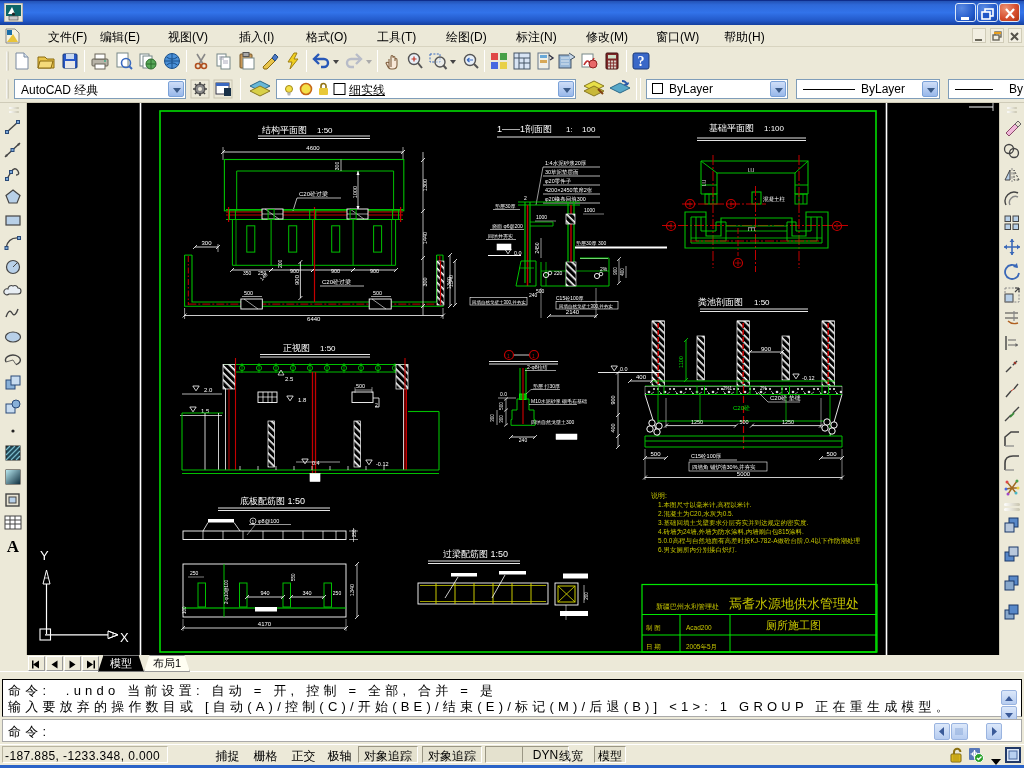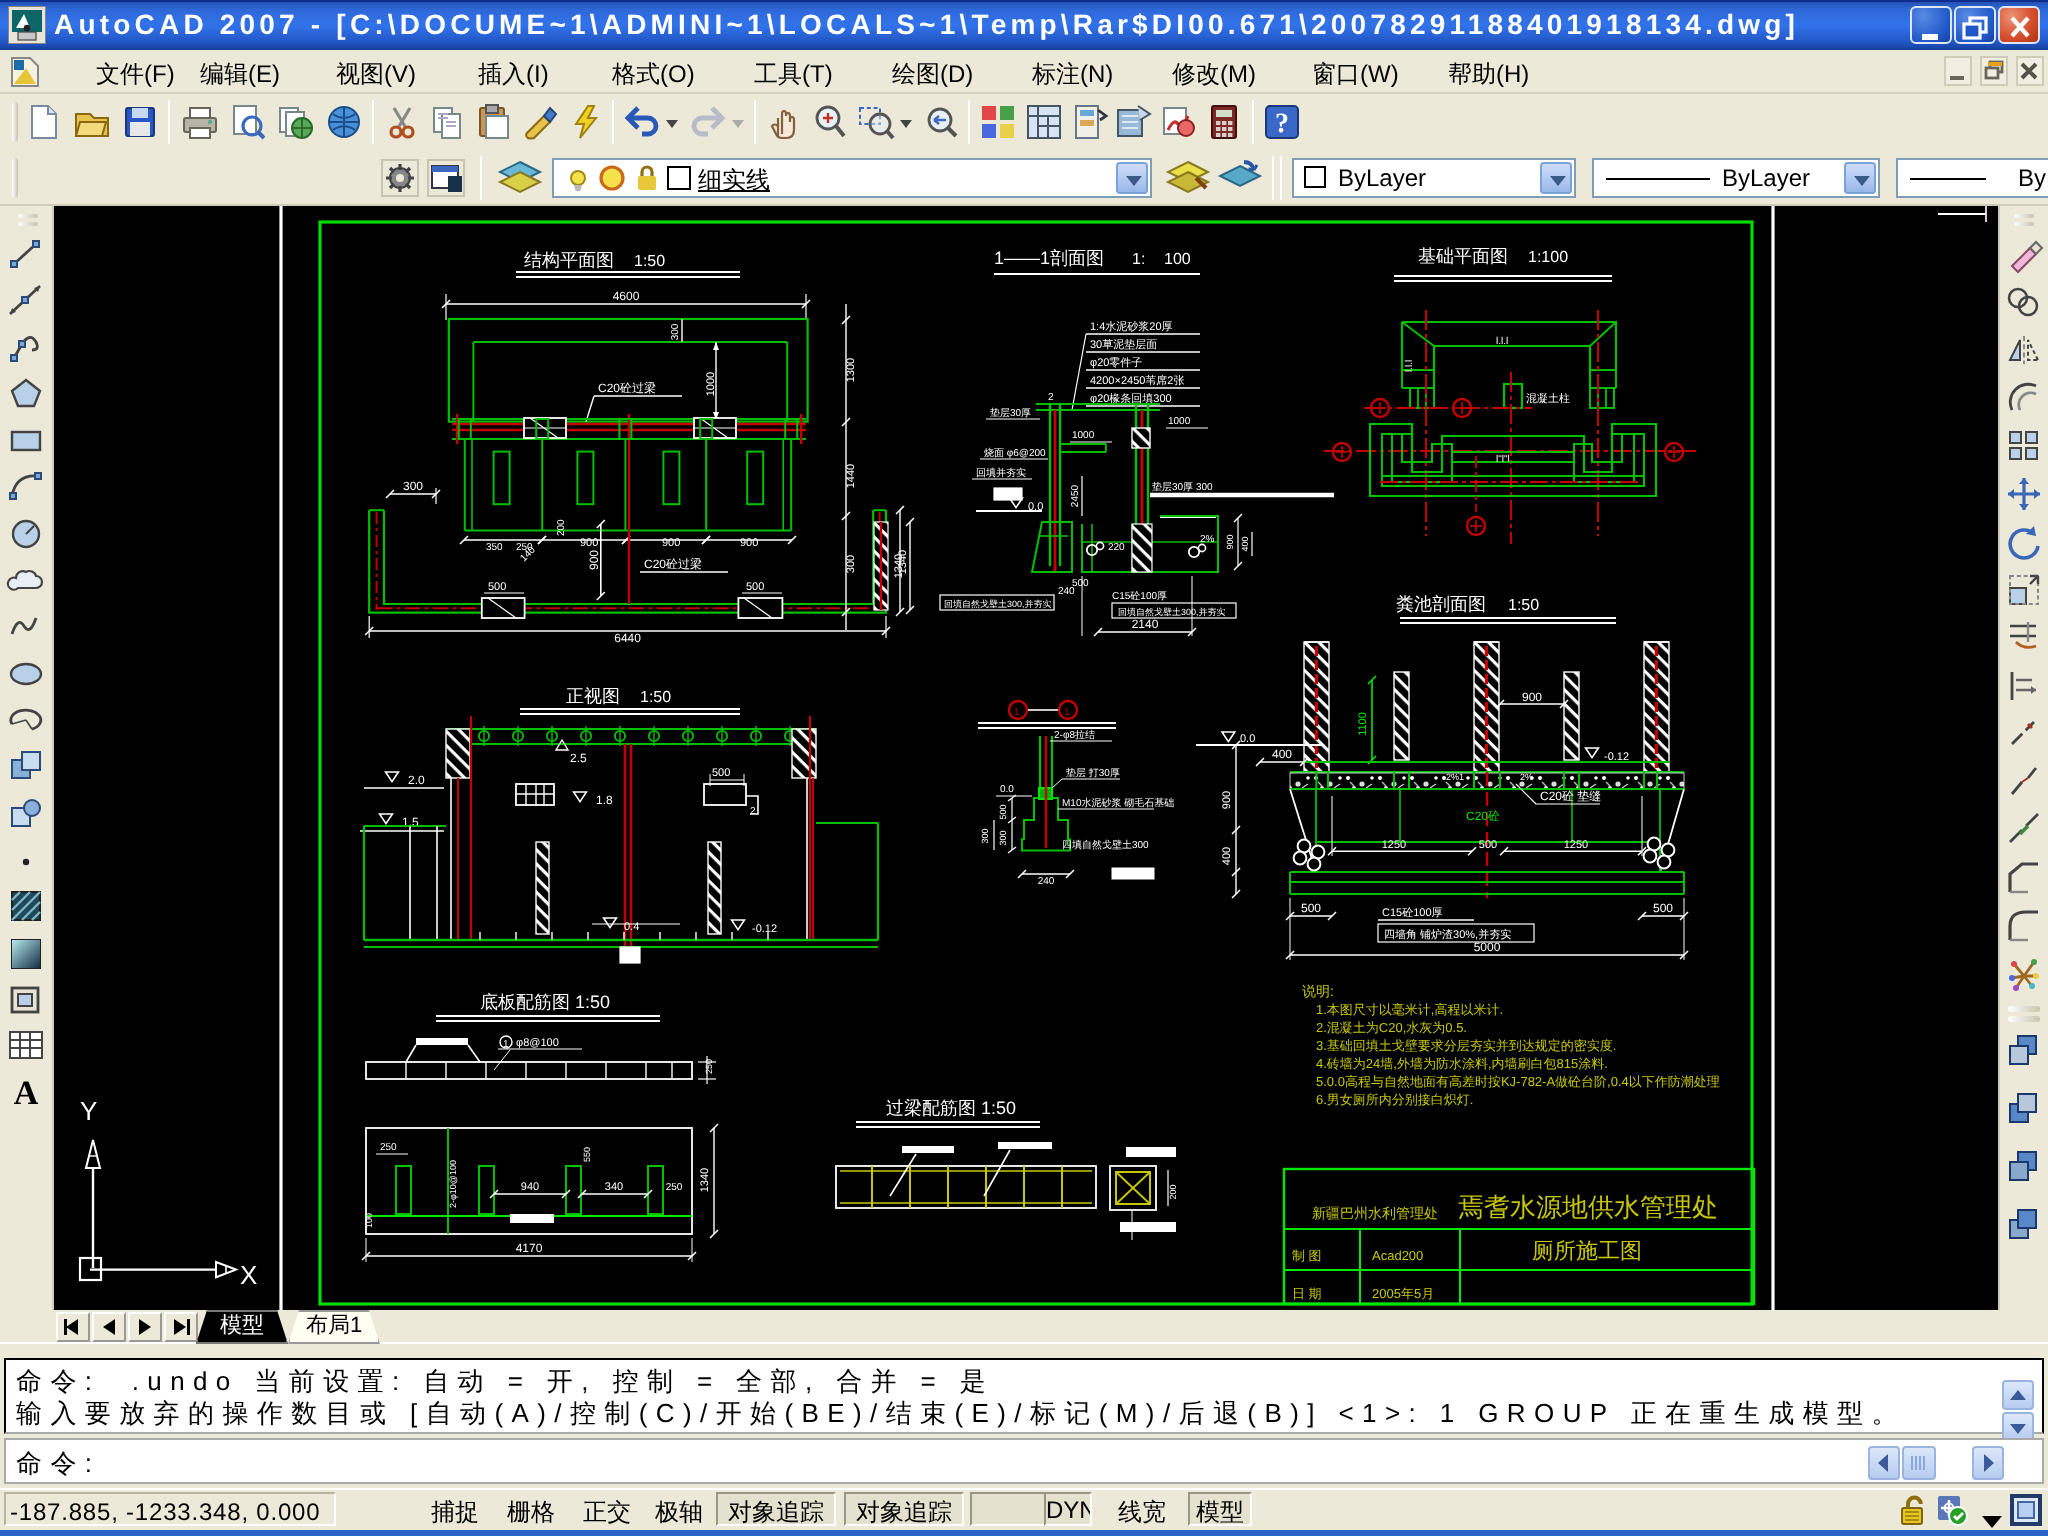--- a/index.html
+++ b/index.html
@@ -57,21 +57,20 @@
 <div class="abs" style="left:4px;top:3px;width:19px;height:19px;">
 <svg width="19" height="19">
         <rect x="0" y="0" width="19" height="19" fill="#e8e4d8" stroke="#888"></rect>
         <rect x="2" y="2" width="15" height="11" fill="#0c6668"></rect>
         <path d="M4 11 L8 4 L11 11 Z" fill="#fff"></path>
         <rect x="5" y="13" width="9" height="4" fill="#c8c8c8" stroke="#444" stroke-width="0.6"></rect>
         <circle cx="9.5" cy="11" r="1.6" fill="#222"></circle>
       </svg>
 </div>
 
-<div id="titletext" class="abs">AutoCAD 2007 - [C:\DOCUME~1\ADMINI~1\LOCALS~1\Temp\Rar$DI00.671\20078291188401918134.dwg]</div>
 
 <div id="btnmin" class="abs winbtn">
       <svg width="21" height="19">
         <rect x="5" y="13" width="8" height="3" fill="#fff"></rect>
       </svg>
     </div>
 
 <div id="btnmax" class="abs winbtn">
       <svg width="21" height="19">
         <rect x="7" y="5" width="8" height="7" fill="none" stroke="#fff" stroke-width="1.6"></rect>
@@ -264,20 +263,24 @@
 <div class="tsep" style="left:626px;top:50px;height:22px;"></div>
 <div class="abs" style="left:631px;top:51px;width:20px;height:20px;"><svg width="20" height="20">
           <rect x="2" y="2" width="16" height="16" rx="2" fill="#3a68c8" stroke="#1a3878"></rect>
           <text x="10" y="15" text-anchor="middle" font-family="Liberation Serif" font-size="14" font-weight="bold" fill="#fff">?</text>
         </svg></div>
 </div>
 
 <div id="tb2" class="abs"></div>
 <div class="grip" style="left:6px;top:79px;height:20px;"></div>
 
+<div class="combo" style="left:14px;top:79px;width:172px;">
+      <span style="position:absolute;left:6px;top:2px;">AutoCAD 经典</span>
+      <span class="arrow"></span>
+    </div>
 <div class="abs" style="left:0;top:0;">
 <div class="abs" style="left:190px;top:79px;width:20px;height:20px;"><svg width="20" height="20">
           <rect x="1" y="1" width="18" height="18" fill="#ece9d8" stroke="#c8c4b0"></rect>
           <circle cx="10" cy="10" r="5" fill="#888" stroke="#444"></circle>
           <circle cx="10" cy="10" r="2" fill="#ece9d8"></circle>
           <path d="M10 3 v3 M10 14 v3 M3 10 h3 M14 10 h3 M5 5 l2 2 M13 13 l2 2 M15 5 l-2 2 M7 13 l-2 2" stroke="#444" stroke-width="1.6"></path>
         </svg></div>
 <div class="abs" style="left:213px;top:79px;width:20px;height:20px;"><svg width="20" height="20">
           <rect x="1" y="1" width="18" height="18" fill="#ece9d8" stroke="#c8c4b0"></rect>
           <rect x="3" y="4" width="13" height="11" fill="#fff" stroke="#334"></rect>
@@ -1337,21 +1340,21 @@
 <div class="abs" style="left:2px;top:746px;width:166px;height:17px;border:1px solid #b8b4a0;border-bottom-color:#fff;border-right-color:#fff;"></div>
 <div class="abs" style="left:5px;top:749px;font-size:12px;color:#000;letter-spacing:0.4px;">-187.885, -1233.348, 0.000</div>
 
 <div class="stbtn" style="left:209px;width:37px;">捕捉</div>
 <div class="stbtn" style="left:248px;width:35px;">栅格</div>
 <div class="stbtn" style="left:286px;width:35px;">正交</div>
 <div class="stbtn" style="left:322px;width:35px;">极轴</div>
 <div class="stbtn pressed" style="left:358px;width:60px;">对象追踪</div>
 <div class="stbtn pressed" style="left:422px;width:60px;">对象追踪</div>
 <div class="stbtn pressed" style="left:485px;width:35px;padding-left:38px;">DUCS</div>
-<div class="stbtn pressed" style="left:522px;width:24px;">DYN</div>
+<div class="stbtn pressed" style="left:522px;width:47px;">DYN</div>
 <div class="stbtn" style="left:553px;width:36px;">线宽</div>
 <div class="stbtn pressed" style="left:594px;width:32px;">模型</div>
 
 <div class="abs" style="left:948px;top:746px;width:18px;height:18px;"><svg width="18" height="18">
         <rect x="3" y="8" width="10" height="8" rx="1" fill="#e8c520" stroke="#7a6510"></rect>
         <path d="M6 8 V6 a3.2 3.2 0 0 1 6.4 0" fill="none" stroke="#8a7010" stroke-width="2"></path>
         <path d="M4.5 10 h7 M4.5 12 h7 M4.5 14 h7" stroke="#a88a10" stroke-width="1"></path>
       </svg></div>
 <div class="abs" style="left:967px;top:746px;width:18px;height:18px;"><svg width="18" height="18">
         <rect x="2" y="2" width="11" height="12" rx="1" fill="#5878b8"></rect>

